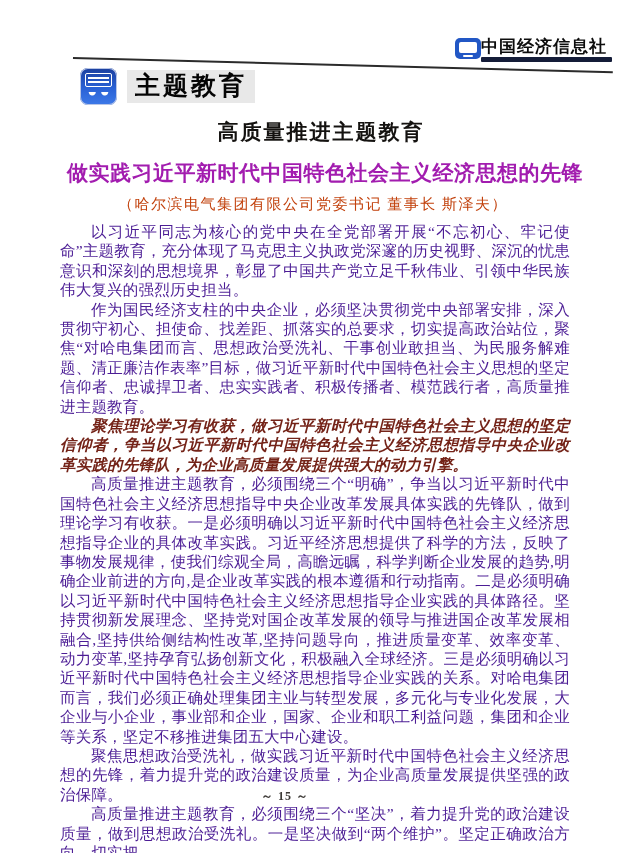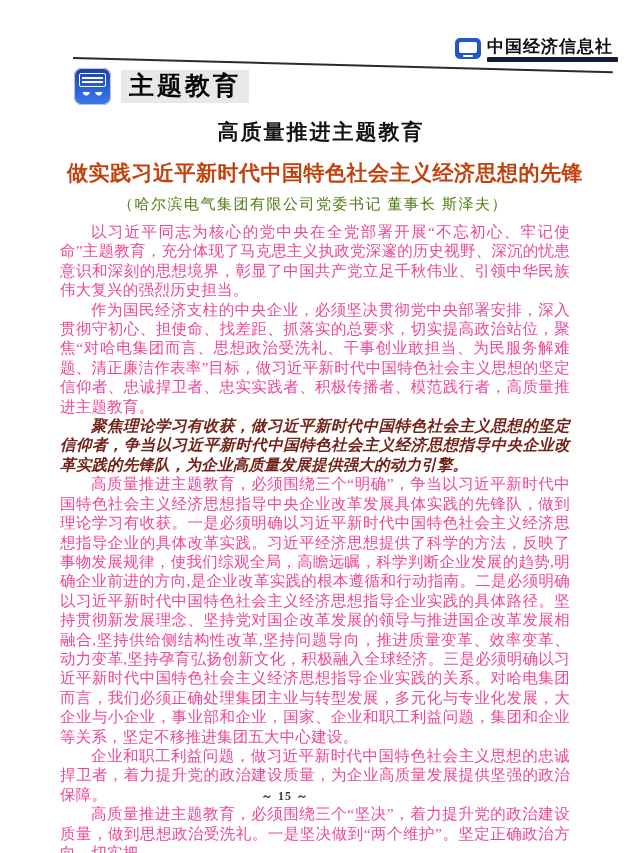--- a/index.html
+++ b/index.html
@@ -17,21 +17,20 @@
     color: #33302c;
   }
 
   
   .masthead {
     position: absolute;
     top: 37px;
     left: 455px;
     display: flex;
     align-items: flex-start;
-    gap: 6px;
   }
   .tv-icon {
     width: 26px;
     height: 21px;
     background: #2257c5;
     border-radius: 5px;
     position: relative;
     margin-top: 1px;
   }
   .tv-icon .screen {
@@ -72,21 +71,21 @@
     height: 2px;
     background: #2b2b2b;
     transform: rotate(1.5deg);
     transform-origin: 0 0;
   }
 
   
   .badge-row {
     position: absolute;
     top: 68px;
-    left: 74px;
+    left: 80px;
     display: flex;
     align-items: center;
     gap: 10px;
   }
   .badge-icon {
     width: 37px;
     height: 37px;
     border-radius: 8px;
     background: linear-gradient(180deg, #1b3f9e 0%, #2a62d6 55%, #3d79e8 100%);
     position: relative;
@@ -139,47 +138,47 @@
     font-weight: bold;
     font-size: 21px;
     color: #141210;
     letter-spacing: 2px;
     margin: 0 0 9px 16px;
   }
   .article-subtitle {
     font-family: "Liberation Sans", "DejaVu Sans", sans-serif;
     font-weight: bold;
     font-size: 21px;
-    color: #c2410c;
+    color: #a21caf;
     letter-spacing: 0.5px;
     margin: 13px 0 8px 0;
     white-space: nowrap;
     padding-left: 24px;
   }
   .article-byline {
     font-size: 15px;
-    color: #4d7c0f;
+    color: #c2410c;
     letter-spacing: 1.5px;
     margin: 8px;
   }
 
   
   .article-body {
     position: absolute;
     top: 222px;
     left: 60px;
     width: 510px;
   }
   .article-body p {
     margin: 0;
     font-size: 15.5px;
     line-height: 19.4px;
     text-align: justify;
     text-indent: 2em;
-    color: #ec4899;
+    color: #4c1d95;
     letter-spacing: 0.2px;
   }
   .article-body p.emphasis {
     font-family: "Liberation Sans", "DejaVu Sans", sans-serif;
     font-weight: bold;
     color: #742318;
     font-style: italic;
   }
 
   
@@ -224,19 +223,19 @@
     <h1 class="article-title">高质量推进主题教育</h1>
     <h2 class="article-subtitle">做实践习近平新时代中国特色社会主义经济思想的先锋</h2>
     <div class="article-byline">（哈尔滨电气集团有限公司党委书记 董事长 斯泽夫）</div>
   </div>
 
   <div class="article-body">
     <p>以习近平同志为核心的党中央在全党部署开展“不忘初心、牢记使命”主题教育，充分体现了马克思主义执政党深邃的历史视野、深沉的忧患意识和深刻的思想境界，彰显了中国共产党立足千秋伟业、引领中华民族伟大复兴的强烈历史担当。</p>
     <p>作为国民经济支柱的中央企业，必须坚决贯彻党中央部署安排，深入贯彻守初心、担使命、找差距、抓落实的总要求，切实提高政治站位，聚焦“对哈电集团而言、思想政治受洗礼、干事创业敢担当、为民服务解难题、清正廉洁作表率”目标，做习近平新时代中国特色社会主义思想的坚定信仰者、忠诚捍卫者、忠实实践者、积极传播者、模范践行者，高质量推进主题教育。</p>
     <p class="emphasis">聚焦理论学习有收获，做习近平新时代中国特色社会主义思想的坚定信仰者，争当以习近平新时代中国特色社会主义经济思想指导中央企业改革实践的先锋队，为企业高质量发展提供强大的动力引擎。</p>
     <p>高质量推进主题教育，必须围绕三个“明确”，争当以习近平新时代中国特色社会主义经济思想指导中央企业改革发展具体实践的先锋队，做到理论学习有收获。一是必须明确以习近平新时代中国特色社会主义经济思想指导企业的具体改革实践。习近平经济思想提供了科学的方法，反映了事物发展规律，使我们综观全局，高瞻远瞩，科学判断企业发展的趋势,明确企业前进的方向,是企业改革实践的根本遵循和行动指南。二是必须明确以习近平新时代中国特色社会主义经济思想指导企业实践的具体路径。坚持贯彻新发展理念、坚持党对国企改革发展的领导与推进国企改革发展相融合,坚持供给侧结构性改革,坚持问题导向，推进质量变革、效率变革、动力变革,坚持孕育弘扬创新文化，积极融入全球经济。三是必须明确以习近平新时代中国特色社会主义经济思想指导企业实践的关系。对哈电集团而言，我们必须正确处理集团主业与转型发展，多元化与专业化发展，大企业与小企业，事业部和企业，国家、企业和职工利益问题，集团和企业等关系，坚定不移推进集团五大中心建设。</p>
-    <p>企业和职工利益问题，做习近平新时代中国特色社会主义思想的忠诚捍卫者，着力提升党的政治建设质量，为企业高质量发展提供坚强的政治保障。</p>
+    <p>聚焦思想政治受洗礼，做实践习近平新时代中国特色社会主义经济思想的先锋，着力提升党的政治建设质量，为企业高质量发展提供坚强的政治保障。</p>
     <p>高质量推进主题教育，必须围绕三个“坚决”，着力提升党的政治建设质量，做到思想政治受洗礼。一是坚决做到“两个维护”。坚定正确政治方向，切实把</p>
   </div>
 
   <div class="page-footer">～ 15 ～</div>
 
 </div>
 
 </body></html>

